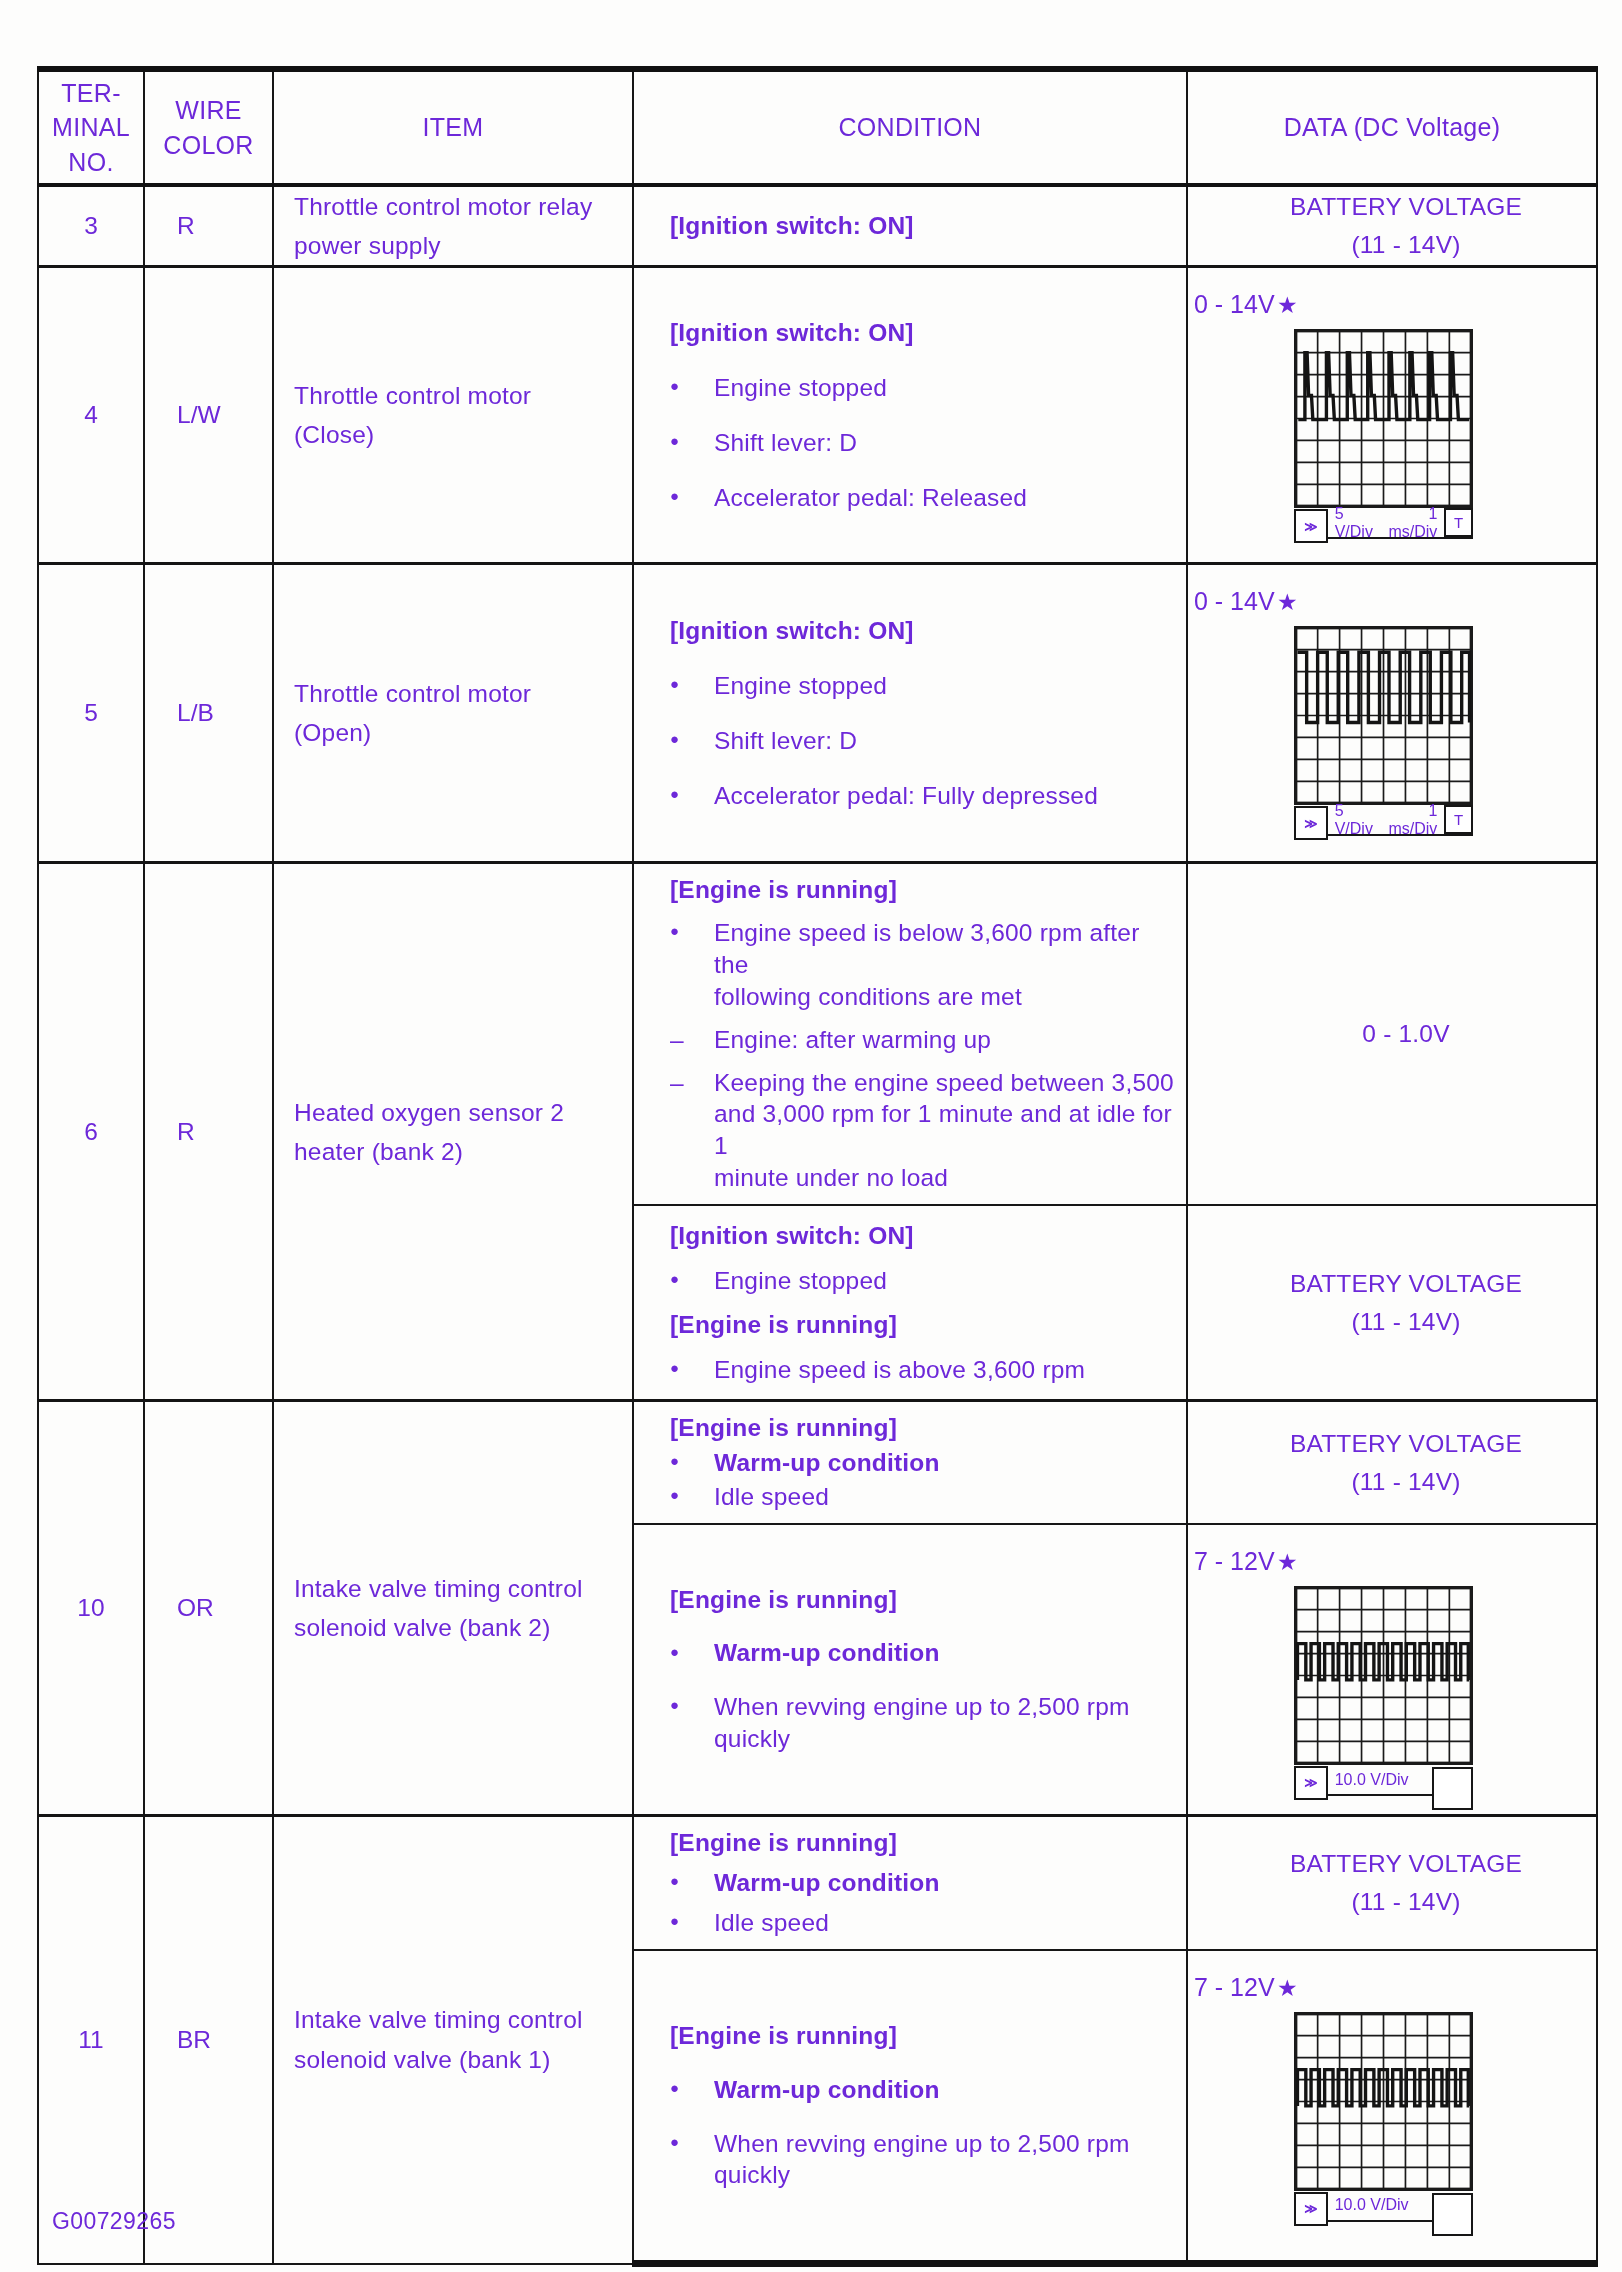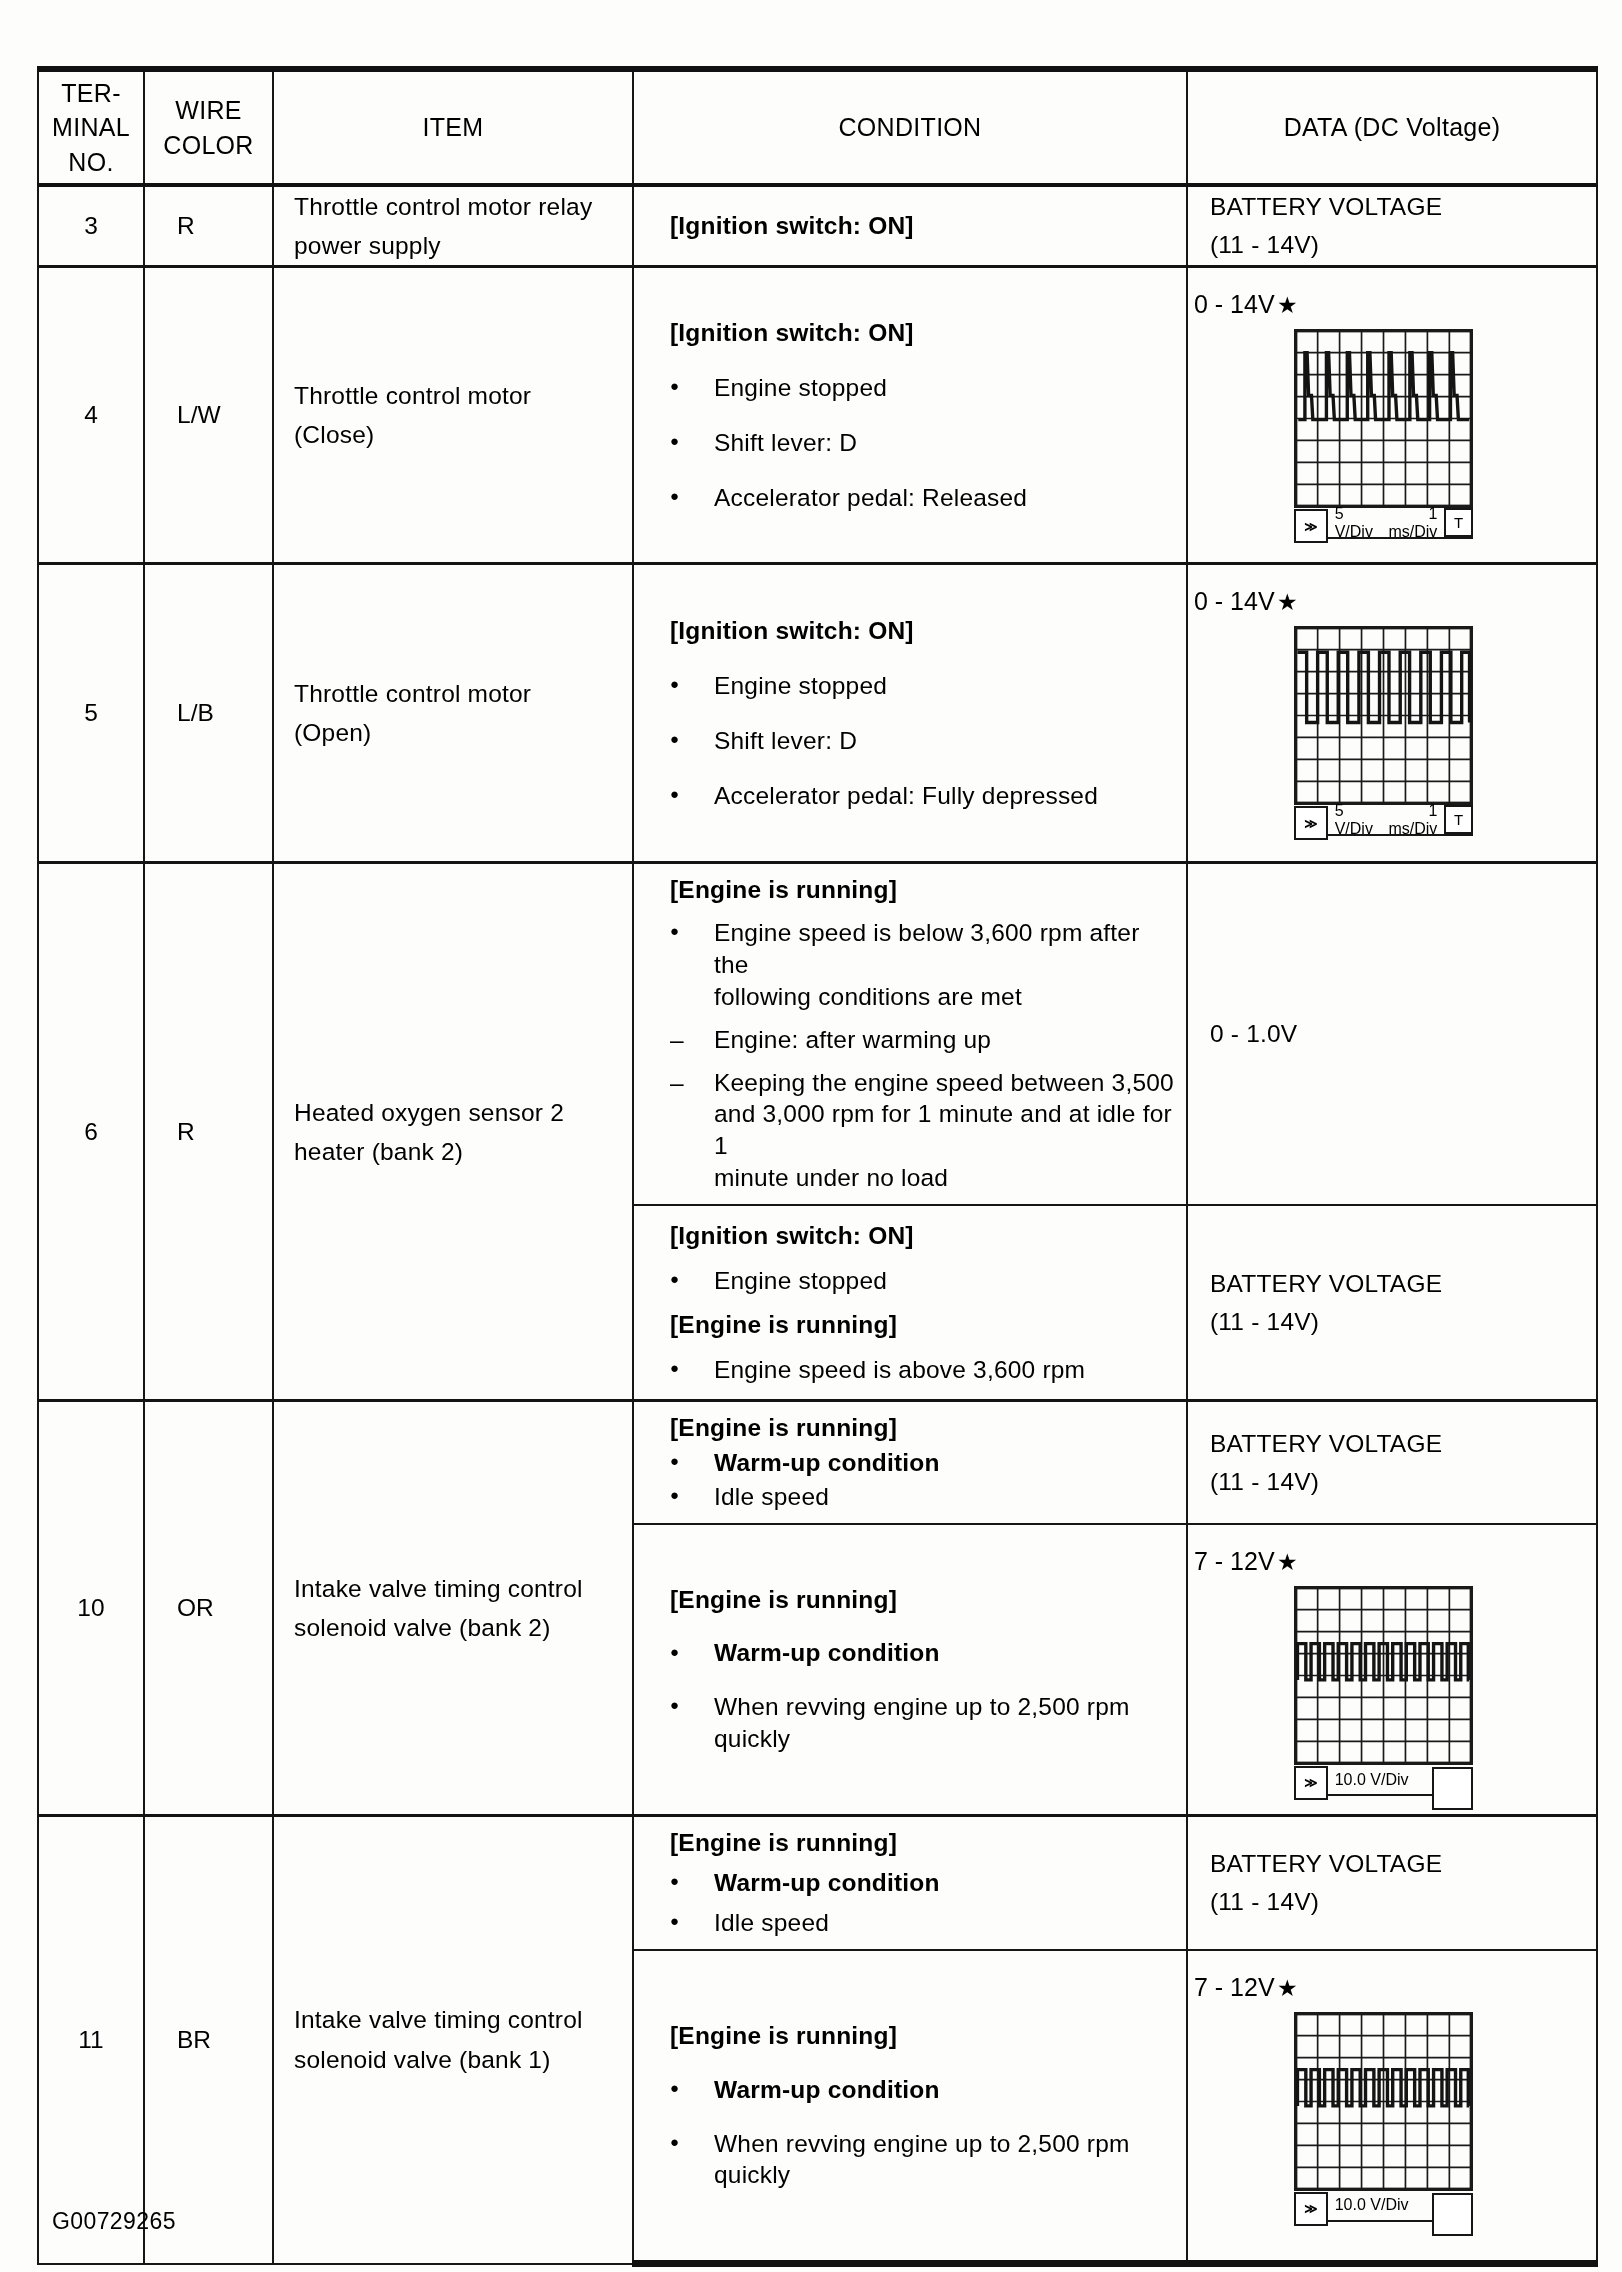--- a/index.html
+++ b/index.html
@@ -1,38 +1,38 @@
 <!DOCTYPE html>
 <html style="font-size:13.5px"><head>
 <meta charset="utf-8">
 <style>
   html,body{margin:0;padding:0;background:#ffffff;}
   .page{position:relative;width:1622px;height:2273px;background:#fdfdfc;
-        font-family:"Liberation Sans",sans-serif;color:#000000;overflow:hidden;}
+        font-family:"Liberation Sans",sans-serif;color:#6d28d9;overflow:hidden;}
   table.spec{position:absolute;left:37px;top:66px;width:1560px;border-collapse:collapse;table-layout:fixed;}
   .spec th,.spec td{border:2.5px solid #161616;vertical-align:middle;padding:0;}
   .spec thead th{border-top:6.7px solid #111;border-bottom:4.2px solid #111;font-weight:normal;
         font-size:25px;text-align:center;white-space:pre-line;line-height:1.38;height:111px;letter-spacing:0.3px;}
   .spec tr.group-start>td{border-top:3.4px solid #141414;}
   .spec tr.sub-row>td{border-top:2.5px solid #161616;}
   .spec tr.last-row>td{border-bottom:7.6px solid #111;}
   td.term{text-align:center;font-size:24.5px;}
   td.wire{padding-left:32px;font-size:24.5px;}
   td.item{padding-left:20px;font-size:24.5px;line-height:1.6;white-space:pre-line;letter-spacing:0.2px;}
   td.cond{padding:10px 6.7px 10px 0;}
   .cond-inner{display:flex;flex-direction:column;justify-content:flex-end;padding-left:36px;}
   .cond-item{display:flex;align-items:flex-start;font-size:24.5px;line-height:1.3;letter-spacing:0.2px;}
   .cond-item.cond-header{font-weight:bold;}
   .marker{flex:0 0 44px;}
   .marker.bullet{font-size:15px;padding-top:4.2px;}
   .marker.dash{font-size:24.5px;}
   .cond-text{white-space:pre-line;}
   .cond-text.bold{font-weight:bold;}
   td.data{font-size:24.5px;}
-  .data-text{padding-left:22px;white-space:pre-line;line-height:1.55;letter-spacing:0.2px;}
+  .data-text{padding-left:28px;white-space:pre-line;line-height:1.55;letter-spacing:0.2px;text-align:center;}
   td.data.scope-cell{vertical-align:top;padding-top:22px;}
   .volt-label{padding-left:6px;font-size:25px;display:flex;align-items:flex-end;}
   .volt-star{font-size:23px;margin-left:2.5px;}
   .scope{width:179px;margin-left:106px;margin-top:10px;}
   .scope svg{display:block;}
   .scope-footer{display:flex;align-items:center;height:29px;border-bottom:2.5px solid #161616;font-size:16px;}
   .chan-box{border:2.5px solid #161616;width:30px;height:30px;margin-bottom:-6.7px;display:flex;align-items:center;
         justify-content:center;font-size:12.7px;font-weight:bold;background:#fff;flex:none;}
   .vdiv{margin-left:6.7px;}
   .spacer{flex:1;}

